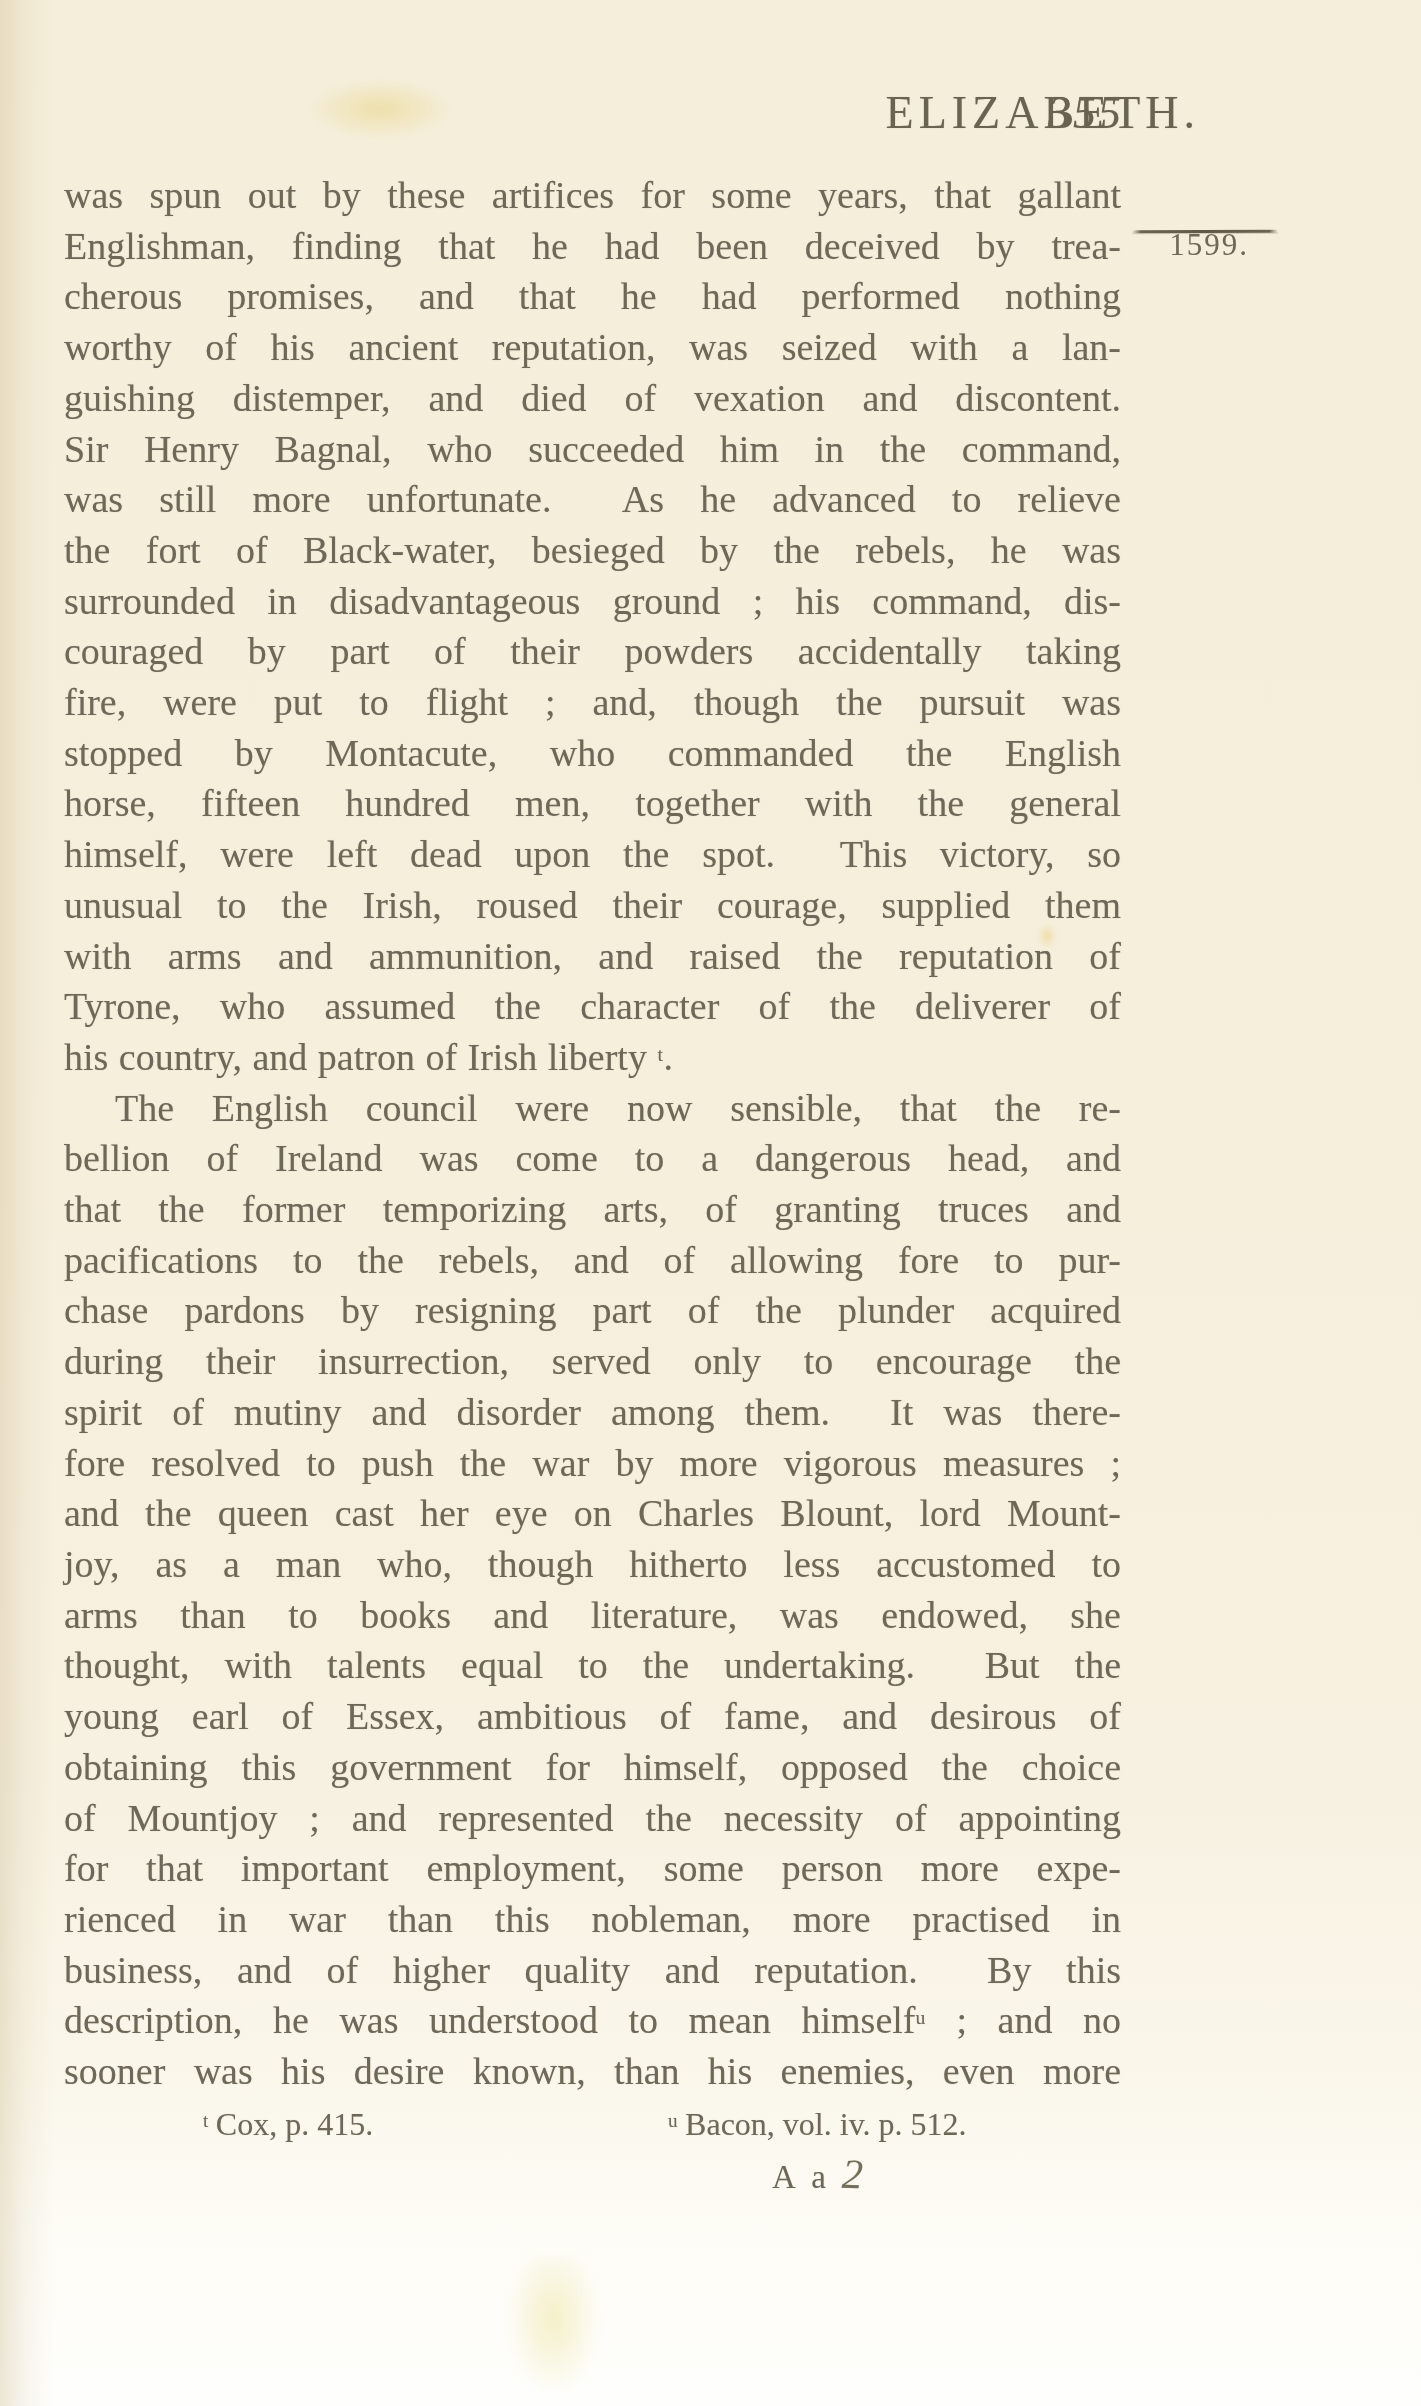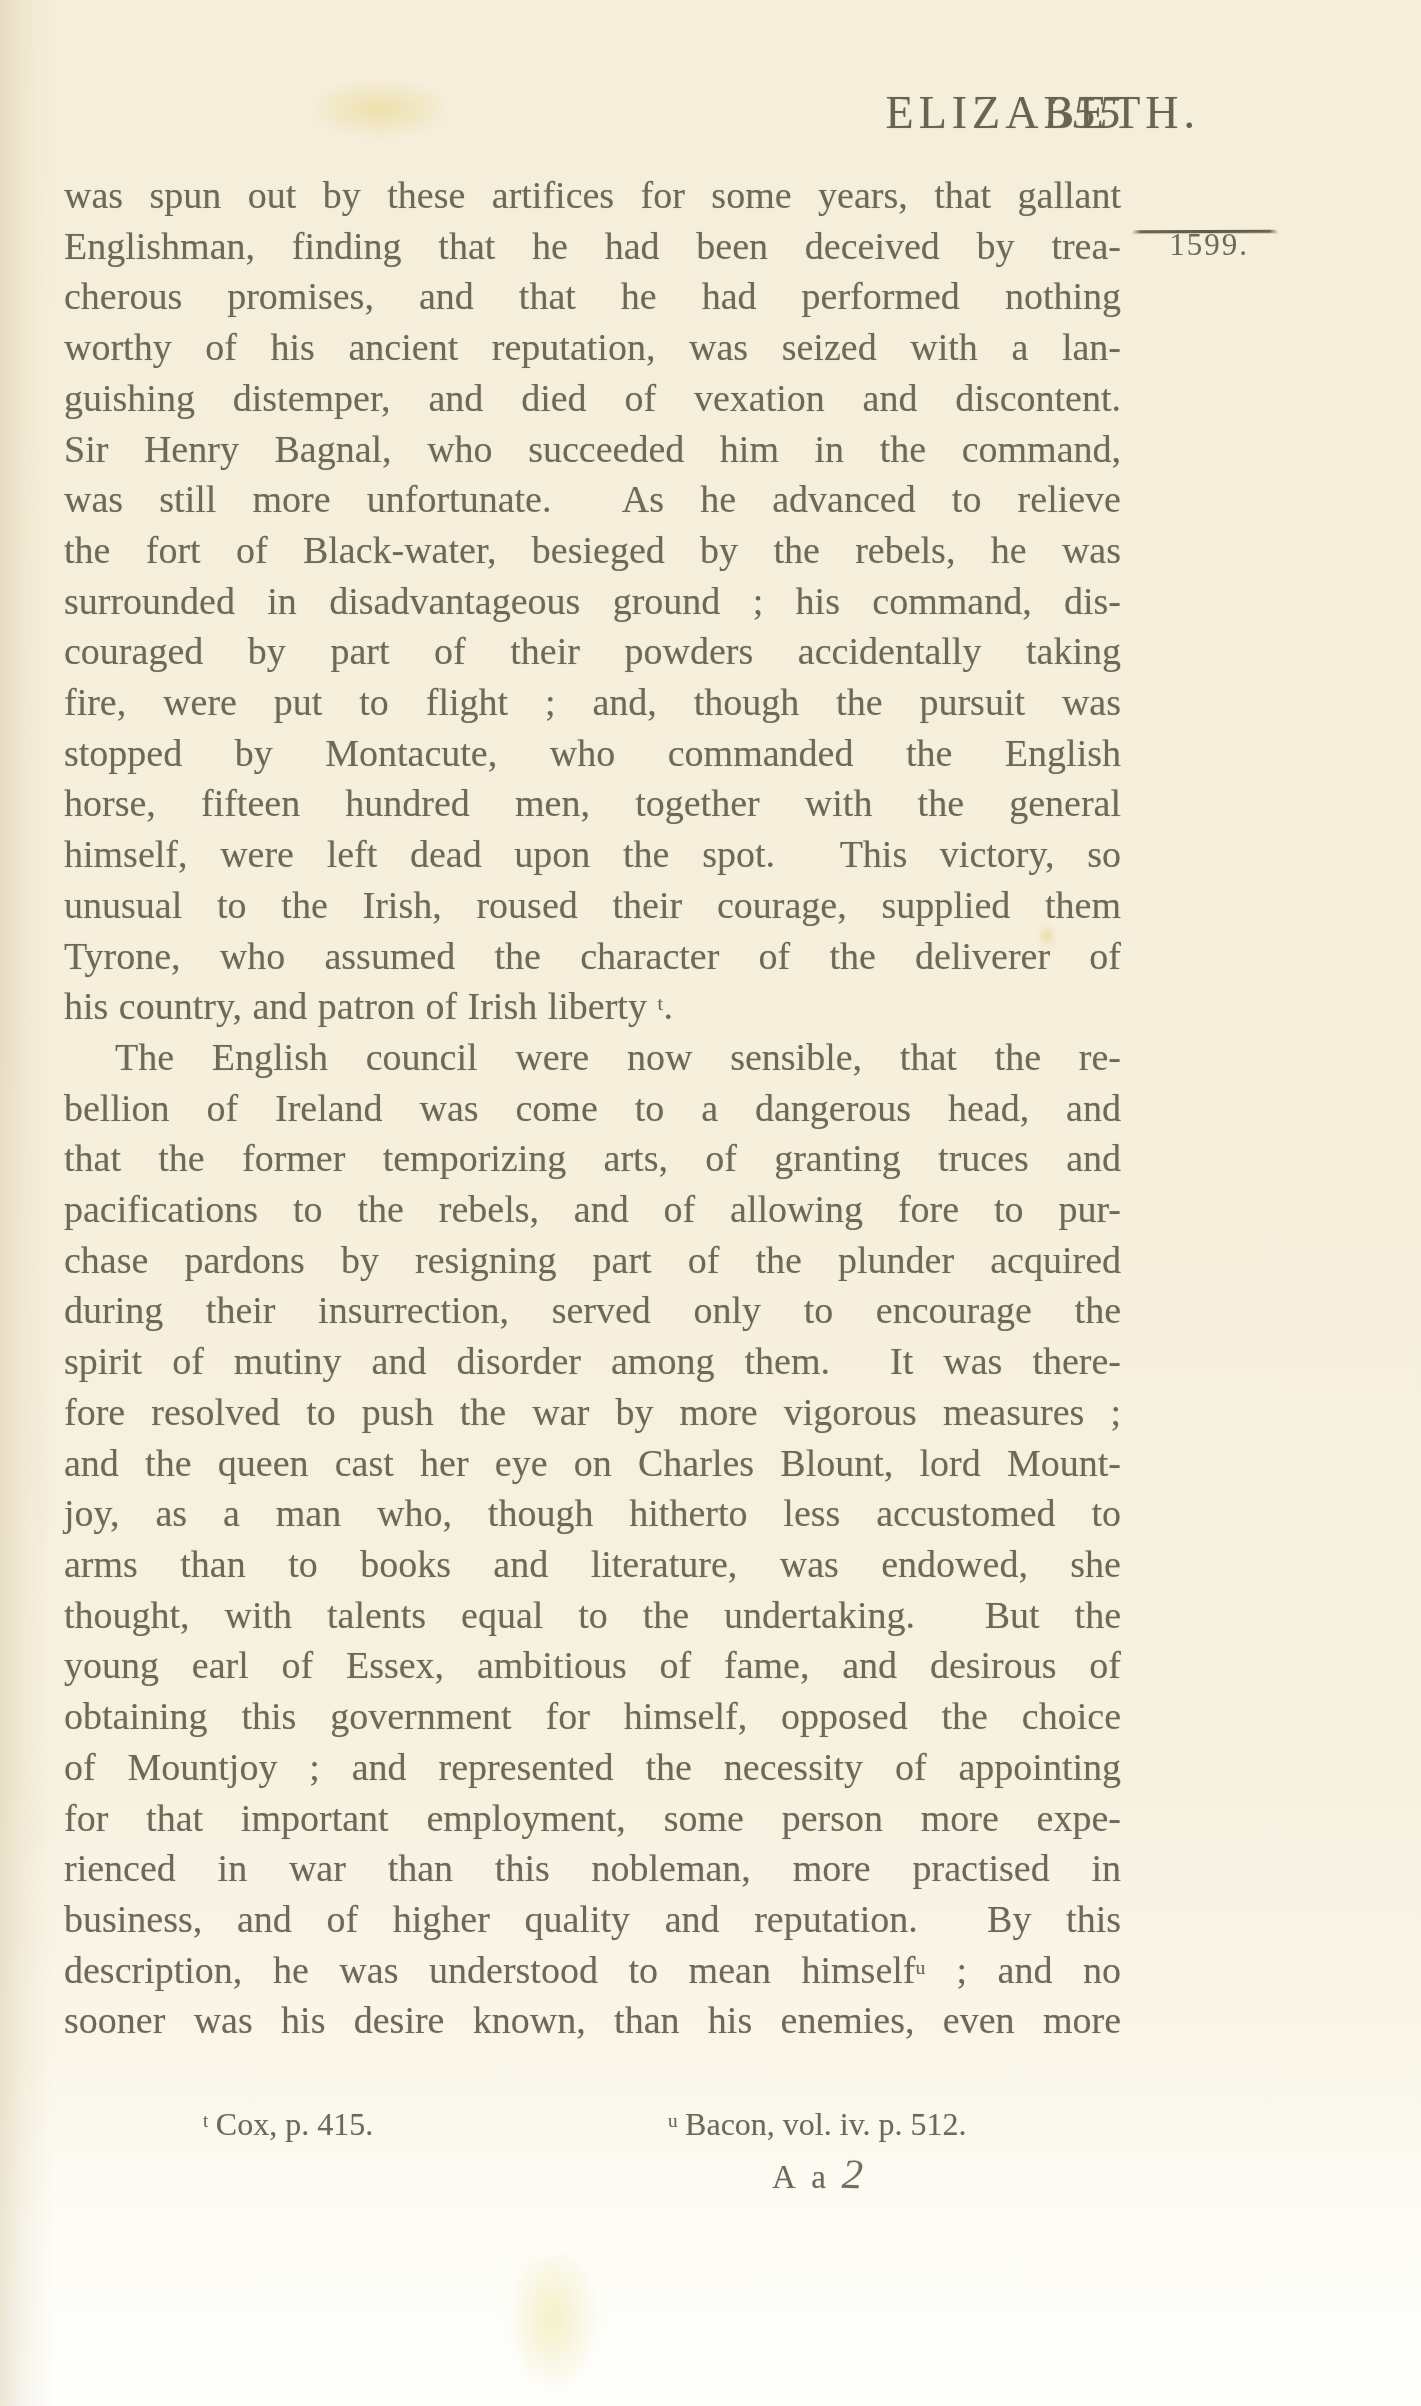--- a/index.html
+++ b/index.html
@@ -135,20 +135,21 @@
       <div class="line">Sir Henry Bagnal, who succeeded him in the command,</div>
       <div class="line">was still more unfortunate.  As he advanced to relieve</div>
       <div class="line">the fort of Black-water, besieged by the rebels, he was</div>
       <div class="line">surrounded in disadvantageous ground ; his command, dis-</div>
       <div class="line">couraged by part of their powders accidentally taking</div>
       <div class="line">fire, were put to flight ; and, though the pursuit was</div>
       <div class="line">stopped by Montacute, who commanded the English</div>
       <div class="line">horse, fifteen hundred men, together with the general</div>
       <div class="line">himself, were left dead upon the spot.  This victory, so</div>
       <div class="line">unusual to the Irish, roused their courage, supplied them</div>
+      <div class="line">with arms and ammunition, and raised the reputation of</div>
       <div class="line">Tyrone, who assumed the character of the deliverer of</div>
       <div class="line para-end">his country, and patron of Irish liberty <sup>t</sup>.</div>
       <div class="line indented">The English council were now sensible, that the re-</div>
       <div class="line">bellion of Ireland was come to a dangerous head, and</div>
       <div class="line">that the former temporizing arts, of granting truces and</div>
       <div class="line">pacifications to the rebels, and of allowing fore to pur-</div>
       <div class="line">chase pardons by resigning part of the plunder acquired</div>
       <div class="line">during their insurrection, served only to encourage the</div>
       <div class="line">spirit of mutiny and disorder among them.  It was there-</div>
       <div class="line">fore resolved to push the war by more vigorous measures ;</div>

